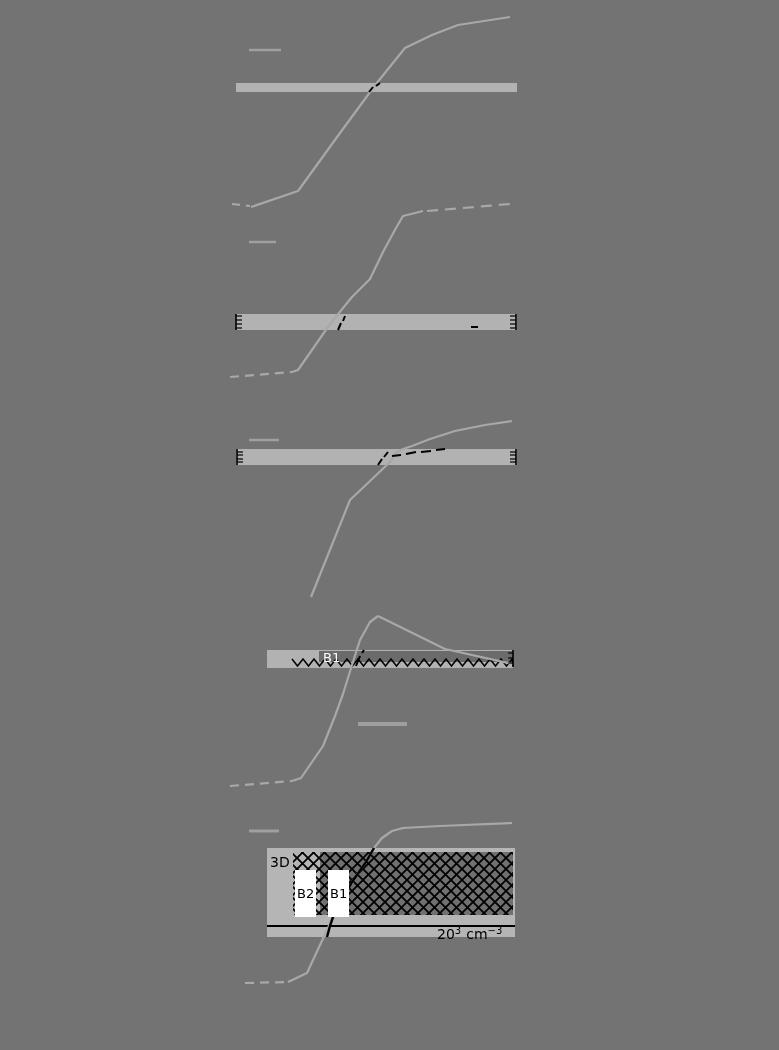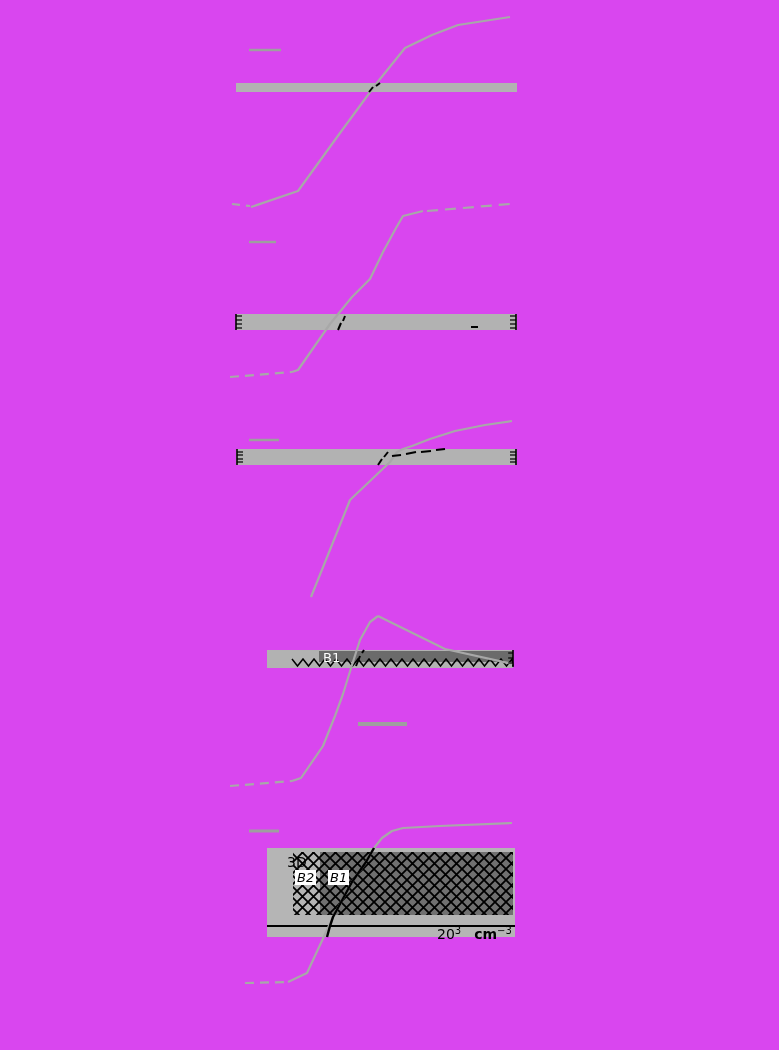--- a/index.html
+++ b/index.html
@@ -1,28 +1,28 @@
 <!DOCTYPE html>
 <html><head>
 <meta charset="utf-8">
 <style>
   html,body{margin:0;padding:0;background:#000;}
-  #stage{position:relative;width:779px;height:1050px;background:#d946ef;overflow:hidden;
+  #stage{position:relative;width:779px;height:1050px;background:#737373;overflow:hidden;
          font-family:"DejaVu Sans", sans-serif;}
   #fig{position:absolute;left:0;top:0;}
   .lbl{position:absolute;font-size:13px;line-height:15px;color:#000;white-space:nowrap;}
   .lbl-white{color:#fff;background:transparent;}
-  .lbl-chip{background:#fff;color:#000;padding:0 2px;font-style:italic;}
-  #label-3d{left:287px;top:855px;font-size:14px;}
+  .lbl-chip{background:#fff;color:#000;padding:16px 2px;}
+  #label-3d{left:270px;top:855px;font-size:14px;}
   #label-b2-p5{left:295px;top:870px;}
   #label-b1-p5{left:328px;top:870px;}
   #label-b1-p4{left:323px;top:650px;}
   #axis-frag{left:437px;top:927px;font-size:14px;color:#000;}
   #axis-frag .sup{font-size:10px;position:relative;top:-5px;}
-  #axis-frag .unit{margin-left:13px;font-weight:bold;}
+  #axis-frag .unit{margin-left:5px;}
 </style>
 </head>
 <body>
 
 <div id="stage">
   <svg id="fig" width="779" height="1050" viewBox="0 0 779 1050" xmlns="http://www.w3.org/2000/svg">
     <defs>
       <pattern id="xhatch" width="11" height="11" patternUnits="userSpaceOnUse">
         <path d="M0,0 L11,11 M11,0 L0,11" stroke="#000" stroke-width="1.8" fill="none"></path>
       </pattern>

